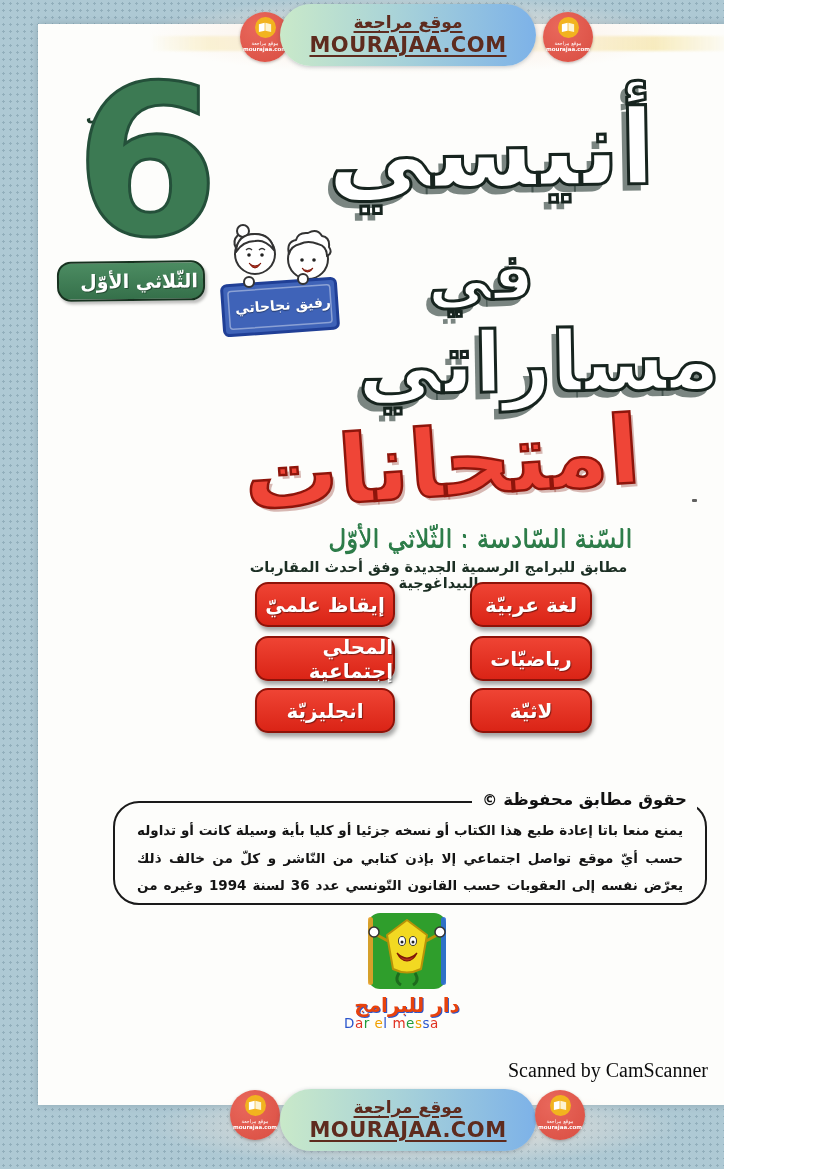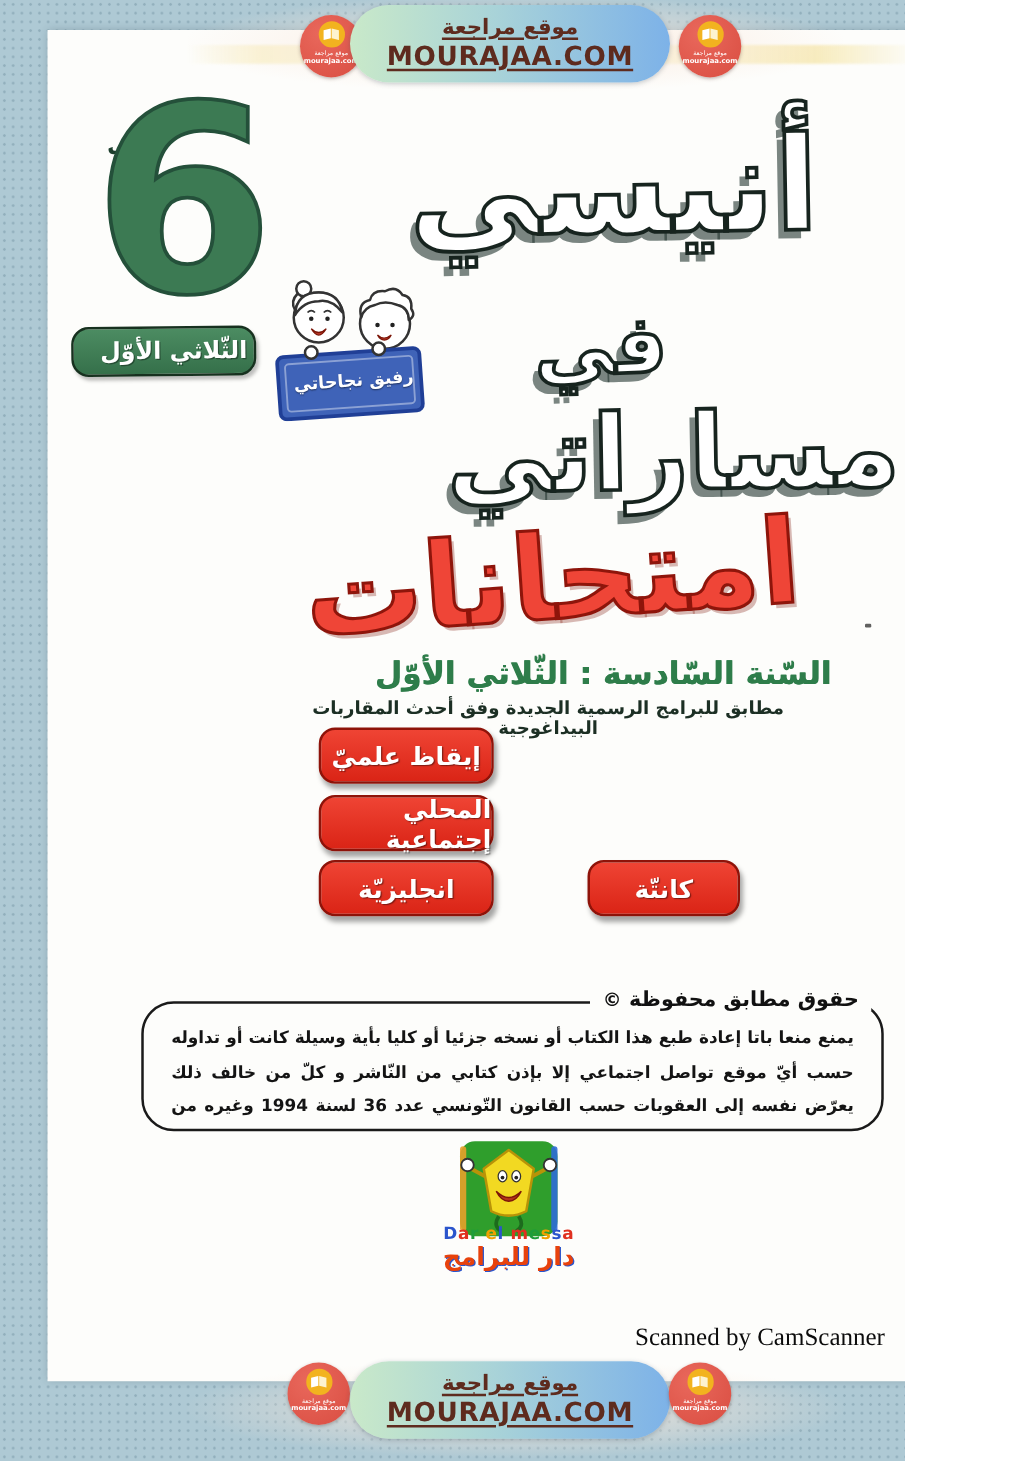--- a/index.html
+++ b/index.html
@@ -100,22 +100,22 @@
   .title2{left:418px;top:246px;width:125px;font-size:64px;transform:rotate(-2deg);}
   .title3{left:375px;top:320px;width:345px;font-size:84px;transform:rotate(-1deg);}
   
   .exams{
     position:absolute;left:232px;top:408px;width:420px;text-align:center;
     font-size:94px;line-height:1.2;font-weight:bold;color:#ef4537;direction:rtl;
     -webkit-text-stroke:2.5px #8e150b;transform:rotate(-4deg);
     text-shadow:3px 4px 0 rgba(130,25,12,0.3);
   }
   .subtitle{
-    position:absolute;left:295px;top:524px;width:370px;
-    font-size:25px;font-weight:bold;color:#2e7d4a;direction:rtl;
+    position:absolute;left:295px;top:524px;width:370px;text-align:center;
+    font-size:25px;font-weight:normal;color:#2e7d4a;direction:rtl;
     text-shadow:.5px .5px 0 #2e7d4a;
   }
   .tagline{
     position:absolute;left:246px;top:559px;width:385px;text-align:center;
     font-size:14.5px;font-weight:bold;color:#1c2f24;direction:rtl;
   }
   
   .subject-btn{
     position:absolute;height:45px;border-radius:13px;
     background:linear-gradient(180deg,#ef4434 0%,#da2416 100%);
@@ -145,22 +145,22 @@
     font-size:13.5px;font-weight:bold;color:#141414;line-height:2.05;
   }
   
   .publisher-square{position:absolute;left:366px;top:911px;width:82px;height:80px;}
   .publisher-ar{
     position:absolute;left:344px;top:993px;width:126px;text-align:center;
     font-size:20px;font-weight:bold;color:#e8420c;direction:rtl;
     text-shadow:1px 1px 0 #2b55cc;
   }
   .publisher-en{
-    position:absolute;left:344px;top:979px;width:126px;text-align:center;
-    font-size:13.5px;font-weight:bold;letter-spacing:.5px;
+    position:absolute;left:344px;top:1015px;width:126px;
+    font-size:13.5px;font-weight:normal;letter-spacing:.5px;
   }
   
   .scanner-credit{
     position:absolute;left:508px;top:1059px;width:210px;
     font-family:Liberation Serif, serif;font-size:20px;color:#0c0c0c;
   }
 </style>
 </head>
 <body>
 
@@ -234,21 +234,23 @@
   <div class="kids-sign-text">رفيق نجاحاتي</div>
 
   <div class="bubble title1">أنيسي</div>
   <div class="bubble title2">في</div>
   <div class="bubble title3">مساراتي</div>
 
   <div class="exams">امتحانات</div>
   <div class="subtitle">السّنة السّادسة : الثّلاثي الأوّل</div>
   <div class="tagline">مطابق للبرامج الرسمية الجديدة وفق أحدث المقاربات البيداغوجية</div>
 
-  <div class="subject-btn col-right row3">كانتّة</div>
+  <div class="subject-btn col-right row1">لغة عربيّة</div>
+  <div class="subject-btn col-right row2">رياضيّات</div>
+  <div class="subject-btn col-right row3">لاثيّة</div>
   <div class="subject-btn col-left row1">إيقاظ علميّ</div>
   <div class="subject-btn col-left row2">المحلي إجتماعية</div>
   <div class="subject-btn col-left row3">انجليزيّة</div>
 
   <div class="copyright-box">
     <div class="copyright-title">
       <span class="copyright-symbol">©</span>
       <span>حقوق مطابق محفوظة</span>
     </div>
     <div class="copyright-body">يمنع منعا باتا إعادة طبع هذا الكتاب أو نسخه جزئيا أو كليا بأية وسيلة كانت أو تداوله حسب أيّ موقع تواصل اجتماعي إلا بإذن كتابي من النّاشر و كلّ من خالف ذلك يعرّض نفسه إلى العقوبات حسب القانون التّونسي عدد 36 لسنة 1994 وغيره من القوانين المحليّة والعالميّة في المجال .</div>

